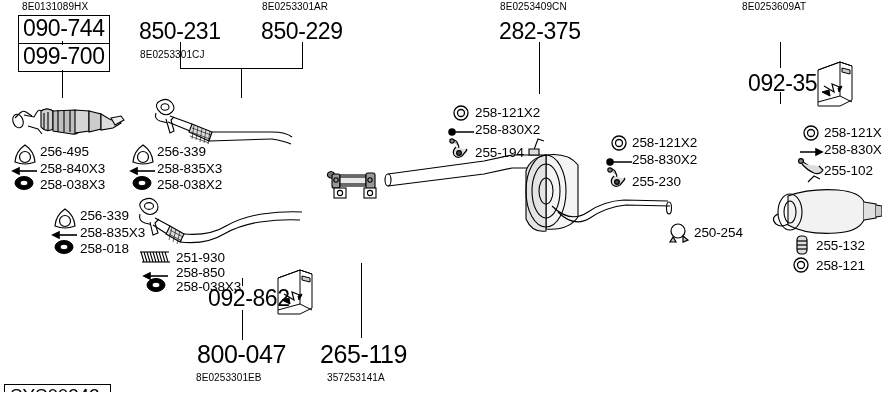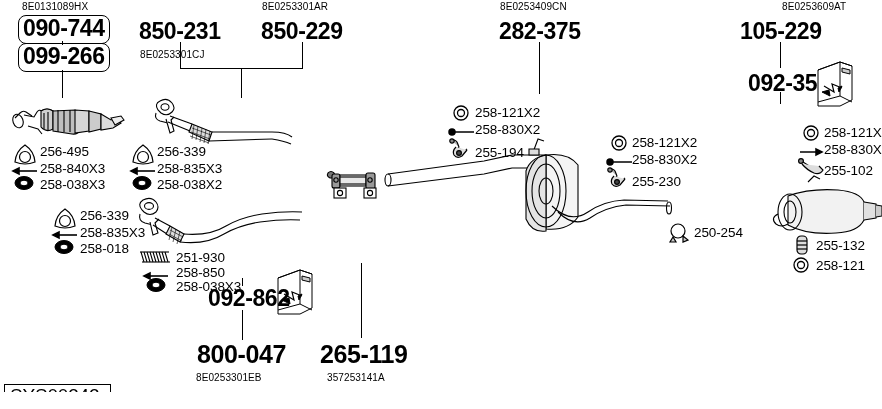--- a/index.html
+++ b/index.html
@@ -1,49 +1,48 @@
 <!DOCTYPE html>
 <html><head>
 <meta charset="utf-8">
 <style>
   html,body{margin:0;padding:0;background:#fff;}
   body{font-family:"Liberation Sans", sans-serif;color:#000;}
   #sheet{position:relative;width:882px;height:392px;background:#fff;overflow:hidden;}
   .abs{position:absolute;}
   .oem{font-size:10px;letter-spacing:.1px;white-space:nowrap;color:#000;}
-  .grp{font-size:23px;font-weight:700;white-space:nowrap;letter-spacing:-.4px;border-radius:8px;}
+  .grp{font-size:23px;font-weight:400;white-space:nowrap;letter-spacing:-.4px;}
   .grp.boxed{border:1.6px solid #000;padding:0px 4px 1px 4px;line-height:1.12;}
   .sub{font-size:13.5px;white-space:nowrap;letter-spacing:-.1px;}
   .sysid{font-size:19px;border:1.6px solid #000;padding:0px 11px 1px 5px;white-space:nowrap;letter-spacing:-.2px;}
   .line{background:#000;position:absolute;}
   .vline{width:1.3px;}
   .hline{height:1.3px;}
   svg{display:block;overflow:visible;}
   .ic{position:absolute;}
 </style>
 </head>
 <body>
 
 <div id="sheet">
 
   <div class="abs oem" style="left:22px;top:1px;">8E0131089HX</div>
   <div class="abs grp boxed" style="left:18px;top:15px;">090-744</div>
-  <div class="abs grp boxed" style="left:18px;top:43px;">099-266</div>
+  <div class="abs grp boxed" style="left:18px;top:43px;">099-700</div>
 
   <div class="abs oem" style="left:140px;top:1px;margin-top:48px;">8E0253301CJ</div>
   <div class="abs grp" style="left:139px;top:18px;">850-231</div>
 
   <div class="abs oem" style="left:262px;top:1px;">8E0253301AR</div>
   <div class="abs grp" style="left:261px;top:18px;">850-229</div>
 
   <div class="abs oem" style="left:500px;top:1px;">8E0253409CN</div>
   <div class="abs grp" style="left:499px;top:18px;">282-375</div>
 
-  <div class="abs oem" style="left:782px;top:1px;">8E0253609AT</div>
-  <div class="abs grp" style="left:740px;top:18px;">105-229</div>
+  <div class="abs oem" style="left:742px;top:1px;">8E0253609AT</div>
 
   <div class="abs grp" style="left:748px;top:70px;">092-350</div>
 
   <div class="line vline" style="left:62px;top:41px;height:4px;"></div>
   <div class="line vline" style="left:62px;top:70px;height:28px;"></div>
 
   <div class="line vline" style="left:180px;top:42px;height:27px;"></div>
   <div class="line vline" style="left:302px;top:42px;height:27px;"></div>
   <div class="line hline" style="left:180px;top:68px;width:123px;"></div>
   <div class="line vline" style="left:241px;top:68px;height:30px;"></div>

